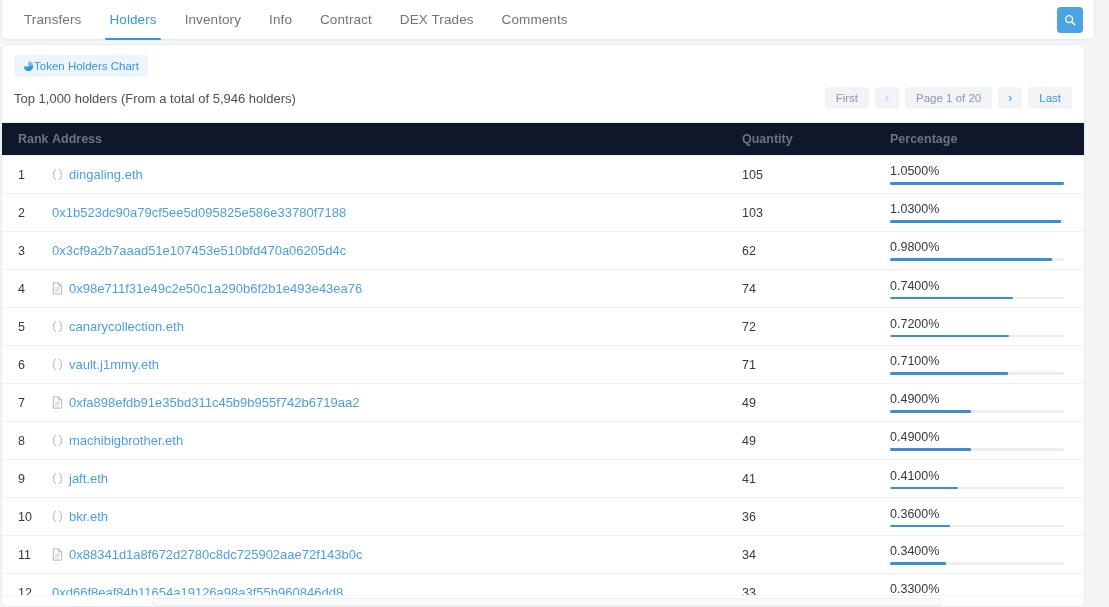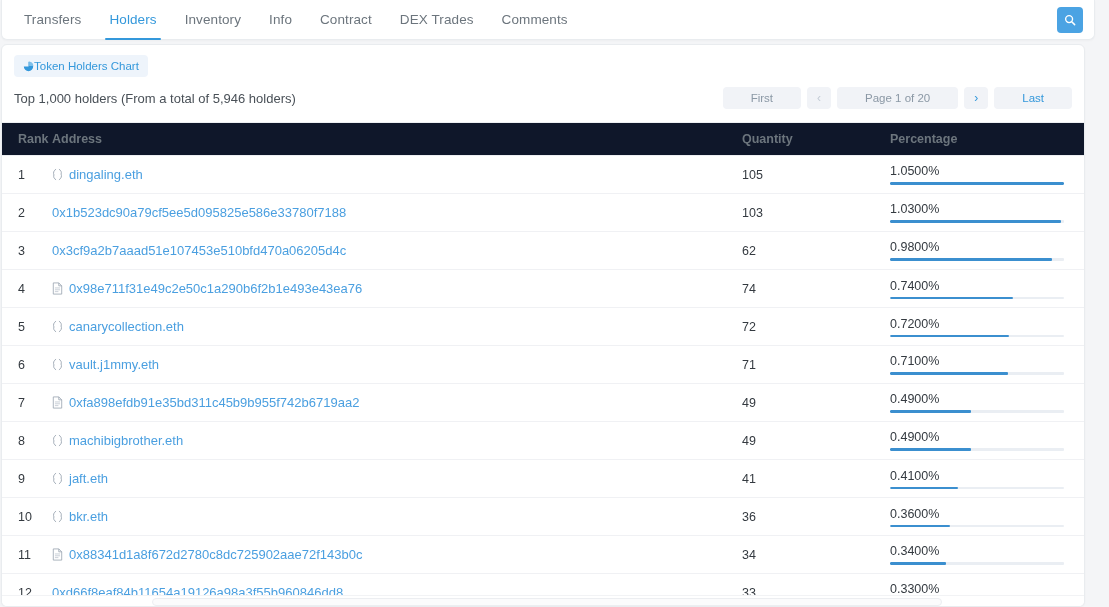--- a/index.html
+++ b/index.html
@@ -65,21 +65,21 @@
     display: flex; align-items: center; justify-content: space-between;
     padding: 10px 12px 0 12px;
     gap: 18px;
   }
   .holders-text { font-size: 13px; color: #495057; }
 
   .pager { display: flex; gap: 6px; align-items: center; }
   .pg {
     background: #f1f3f7; border: none; border-radius: 4px;
     font-size: 11.5px; font-family: "Liberation Sans", sans-serif;
-    height: 22px; padding: 0 28px;
+    height: 22px; padding: 0 11px;
     display: flex; align-items: center; justify-content: center;
     color: #8b98a5; cursor: default;
   }
   .pg.active { color: #3498db; cursor: pointer; }
   .pg.arrow { padding: 0 10px; font-size: 12px; }
   .pg.arrow.dim { color: #c3ccd6; }
 
   
   .tablewrap { margin-top: 13px; position: relative; }
   table { width: 100%; border-collapse: collapse; table-layout: fixed; }

